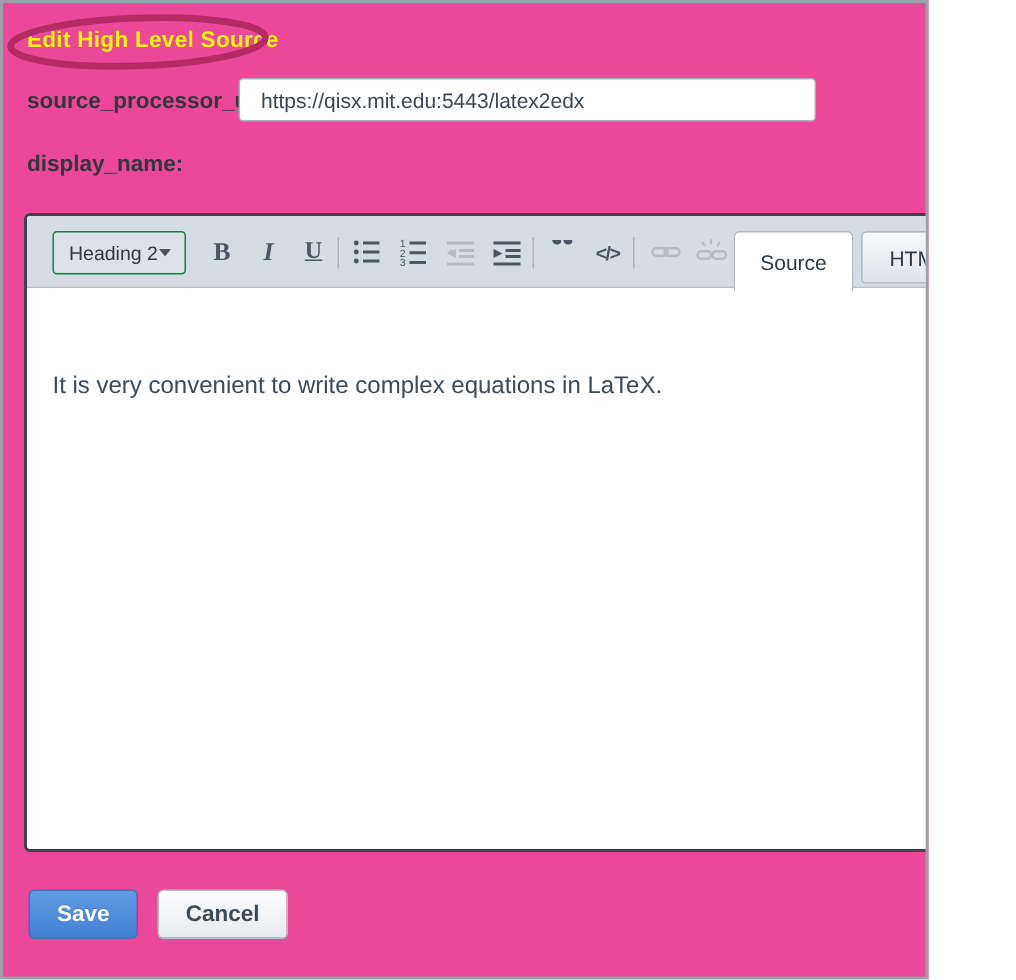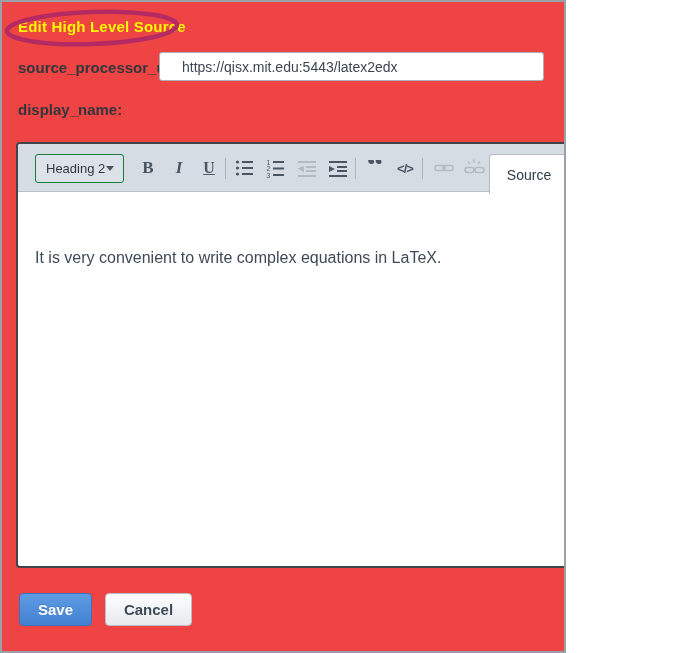--- a/index.html
+++ b/index.html
@@ -1,39 +1,39 @@
 <!DOCTYPE html>
 <html><head>
 <meta charset="utf-8">
 <style>
   * { margin:0; padding:0; box-sizing:border-box; }
   html,body { width:677px; height:653px; }
   body { font-family:"Liberation Sans", sans-serif; }
   .page {
-    position:relative; width:566px; height:653px;
-    background:#ef4444; border:2px solid #9aa0a8; overflow:hidden;
+    position:relative; width:619px; height:653px;
+    background:#ec4899; border:2px solid #9aa0a8; overflow:hidden;
   }
   
   .hls-link {
     position:absolute; left:16px; top:16px;
     font-size:15px; font-weight:600; color:#f8f800; text-decoration:none;
     letter-spacing:0.2px; z-index:1;
   }
   .ellipse-annot { position:absolute; left:1px; top:6px; z-index:2; pointer-events:none; }
   
   .field-label {
     position:absolute; left:16px; font-size:15px; font-weight:bold; color:#32373d;
   }
   .lbl-1 { top:57px; }
   .lbl-2 { top:99px; }
   .text-input {
     position:absolute; height:29px; background:#fff;
     border:1px solid #a9b0b8; border-radius:3px;
     font-family:"Liberation Sans", sans-serif;
-    font-size:14px; color:#3c4650; padding:0 22px; outline:none;
+    font-size:14px; color:#3c4650; padding:0 14px; outline:none;
   }
   .inp-1 { left:157px; top:50px; width:385px; }
   .inp-2 { left:117px; top:92px; width:385px; }
   
   .editor {
     position:absolute; left:14px; top:140px; width:645px; height:426px;
     border:2px solid #3f444a; border-radius:4px; background:#fff;
   }
   .toolbar {
     position:relative; height:48px; background:#d6dce3;

